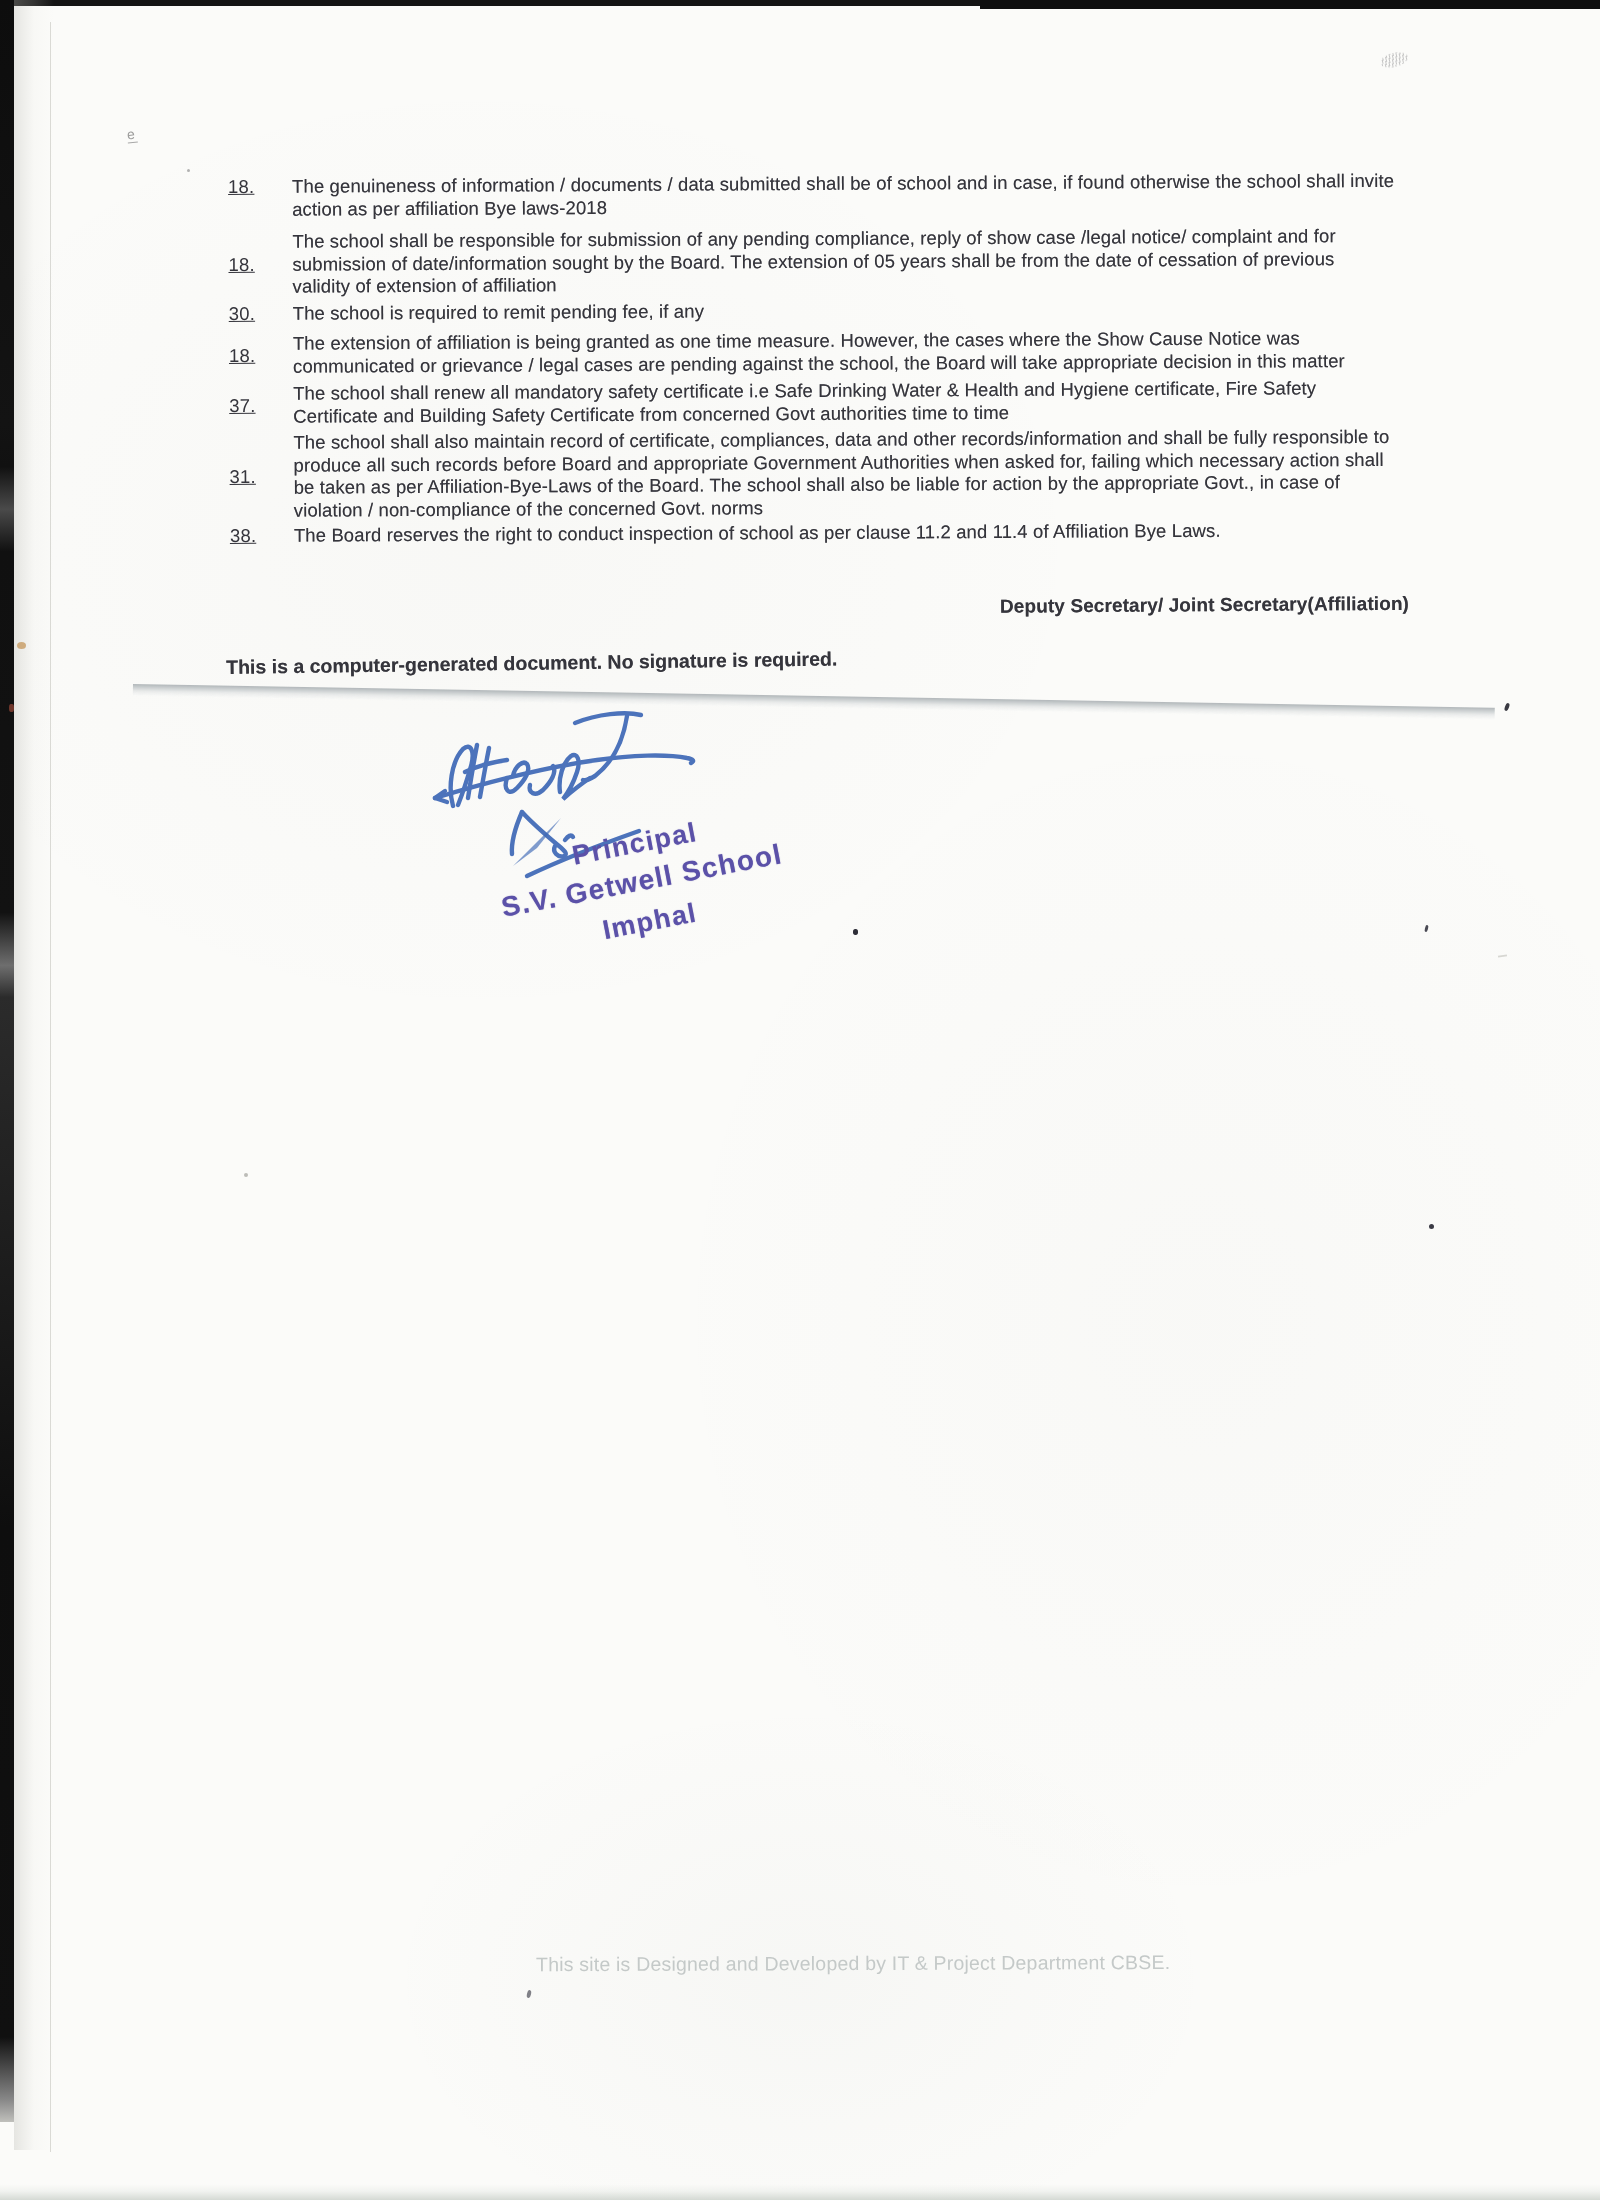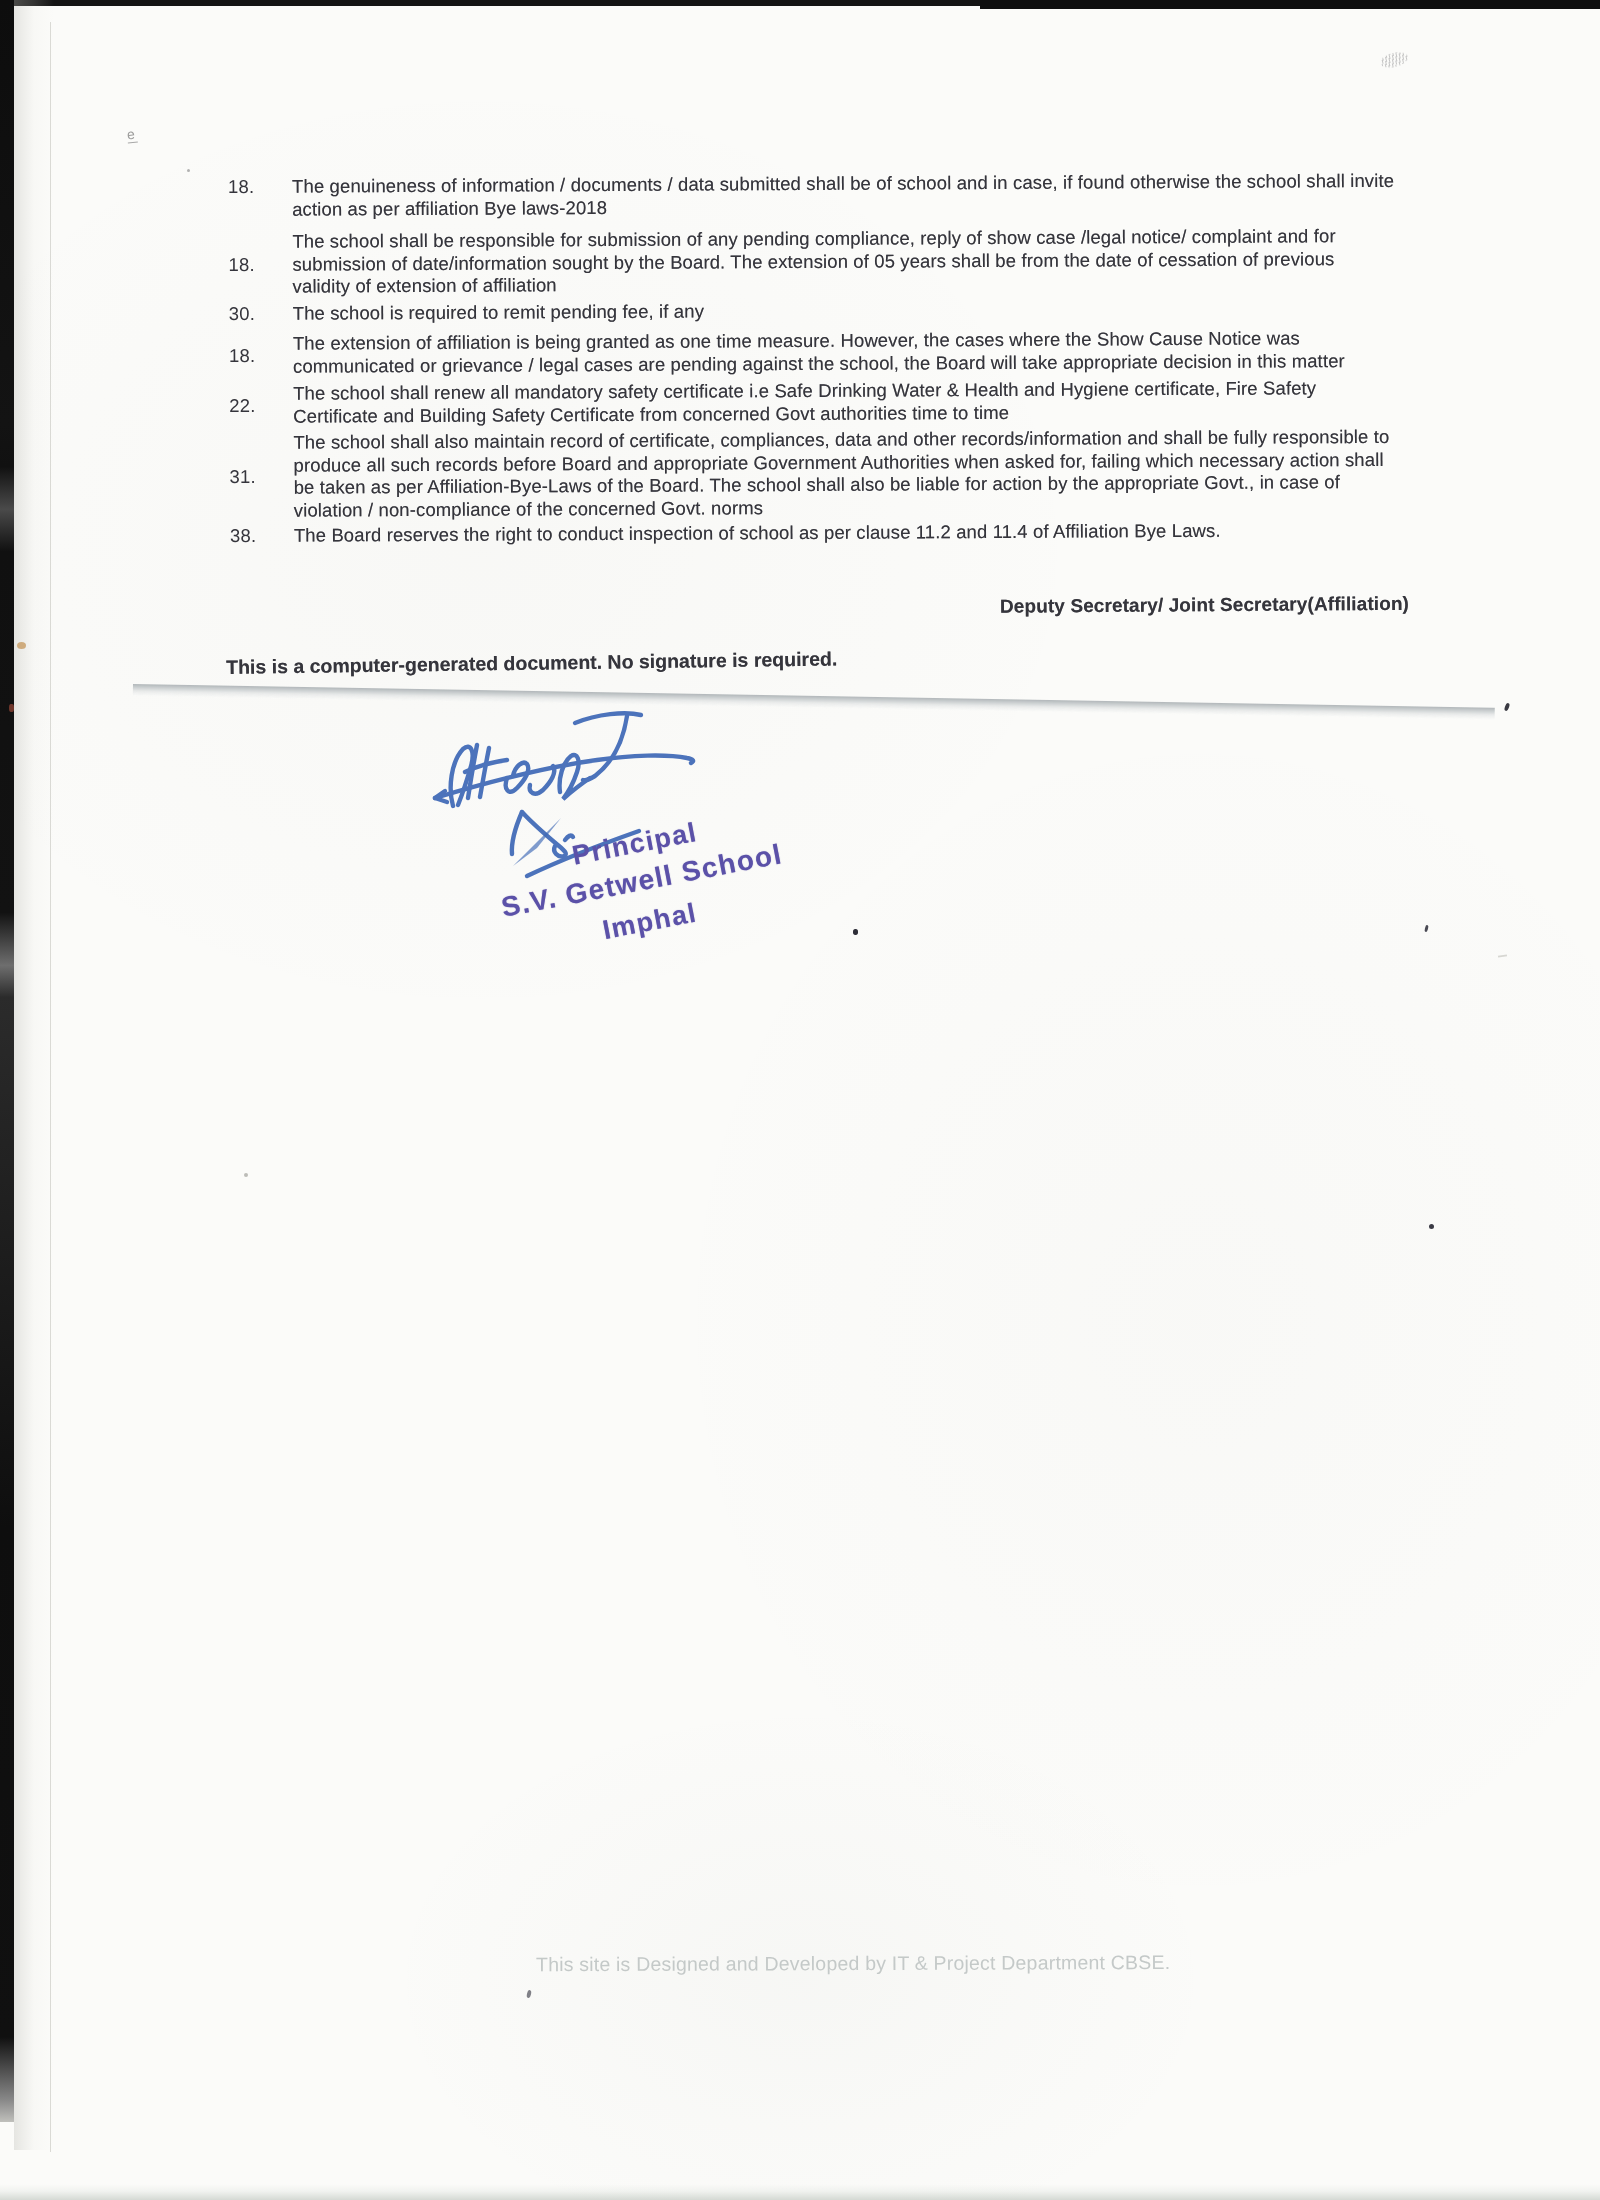--- a/index.html
+++ b/index.html
@@ -20,21 +20,21 @@
   .edge-left-shade{position:absolute;top:0;left:14px;width:40px;height:2150px;
     background:linear-gradient(90deg, rgba(185,185,178,0.33), rgba(230,230,224,0.15) 50%, rgba(255,255,255,0));}
   .page-fold{position:absolute;top:22px;left:50px;width:1px;height:2130px;background:rgba(186,186,178,0.5);}
   .edge-bottom{position:absolute;bottom:0;left:0;width:1600px;height:16px;
     background:linear-gradient(to top, rgba(175,185,175,0.5), rgba(205,212,205,0.22) 55%, rgba(255,255,255,0));}
 
   
   .list{position:absolute;left:228px;top:176px;width:1262px;transform:rotate(-0.3deg);transform-origin:0 0;}
   .item{display:flex;align-items:center;margin-bottom:9px;}
   .item.top{align-items:flex-start;}
-  .item .num{flex:0 0 64px;font-size:18.5px;letter-spacing:0.2px;}
+  .item .num{flex:0 0 64px;font-size:18.5px;letter-spacing:0.2px;text-decoration:underline;}
   .item .txt{flex:1;font-size:18.5px;line-height:22.5px;letter-spacing:0.12px;white-space:pre-line;
     text-shadow:0 0 0.45px rgba(53,53,60,0.55);}
   .item:nth-child(1){margin-bottom:10px;}
   .item:nth-child(2){margin-bottom:4px;}
   .item:nth-child(3){margin-bottom:8px;}
   .item:nth-child(4){margin-bottom:5px;}
   .item:nth-child(5){margin-bottom:4px;}
   .item:nth-child(6){margin-bottom:3px;}
 
   .signatory{position:absolute;top:594px;left:1000px;width:470px;font-size:19px;font-weight:bold;
@@ -92,21 +92,21 @@
     <div class="item">
       <div class="num">30.</div>
       <div class="txt">The school is required to remit pending fee, if any</div>
     </div>
     <div class="item">
       <div class="num">18.</div>
       <div class="txt">The extension of affiliation is being granted as one time measure. However, the cases where the Show Cause Notice was
 communicated or grievance / legal cases are pending against the school, the Board will take appropriate decision in this matter</div>
     </div>
     <div class="item">
-      <div class="num">22.</div>
+      <div class="num">37.</div>
       <div class="txt">The school shall renew all mandatory safety certificate i.e Safe Drinking Water &amp; Health and Hygiene certificate, Fire Safety
 Certificate and Building Safety Certificate from concerned Govt authorities time to time</div>
     </div>
     <div class="item">
       <div class="num">31.</div>
       <div class="txt">The school shall also maintain record of certificate, compliances, data and other records/information and shall be fully responsible to
 produce all such records before Board and appropriate Government Authorities when asked for, failing which necessary action shall
 be taken as per Affiliation-Bye-Laws of the Board. The school shall also be liable for action by the appropriate Govt., in case of
 violation / non-compliance of the concerned Govt. norms</div>
     </div>

